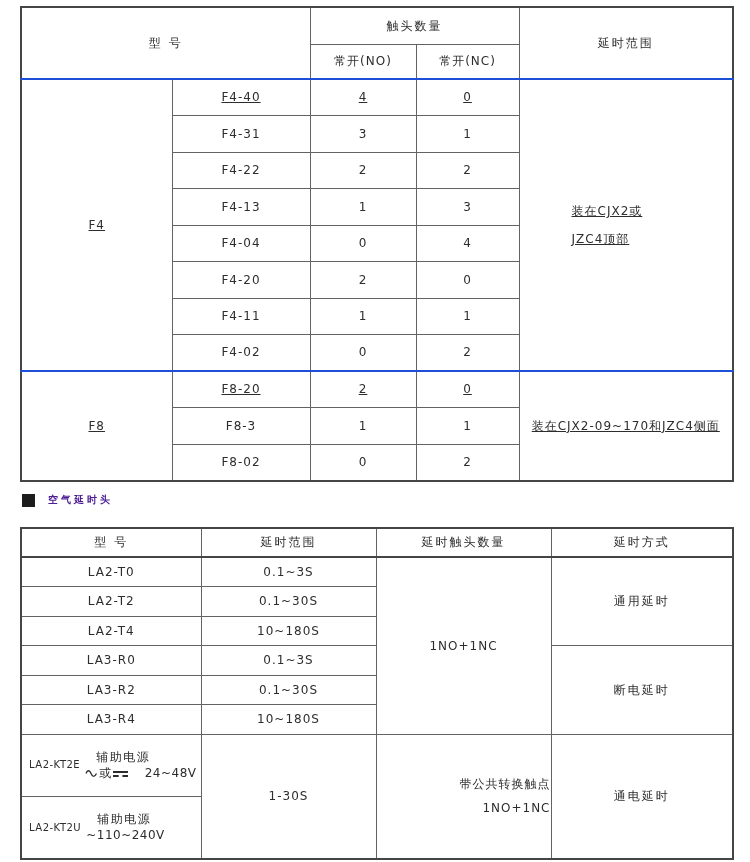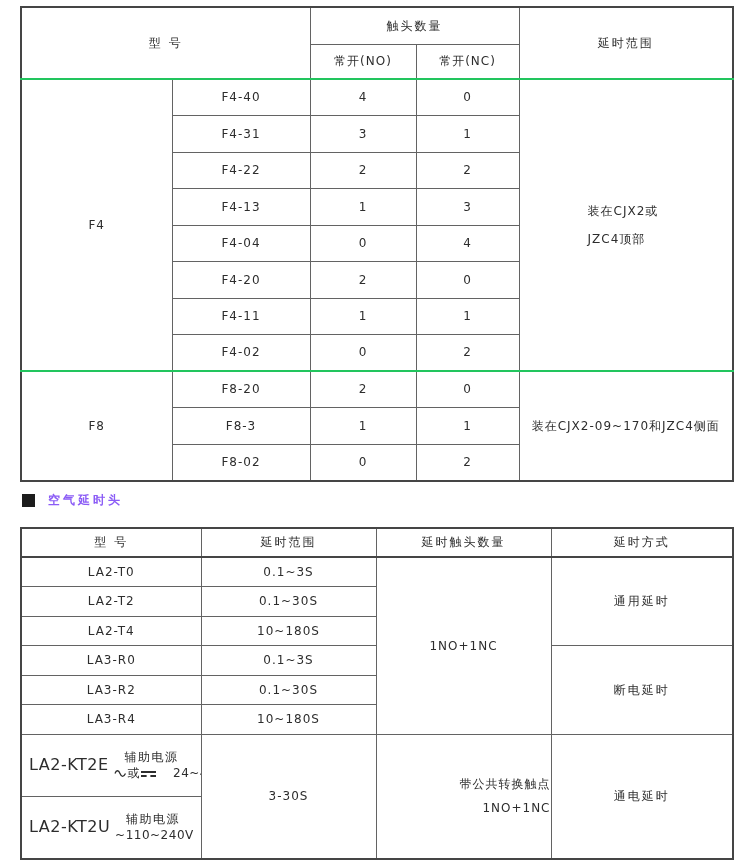--- a/index.html
+++ b/index.html
@@ -11,37 +11,37 @@
   table{border-collapse:collapse;table-layout:fixed;position:absolute;left:20px;background:#fff;}
   td,th{
     border:1px solid #636363;
     font-size:12px;font-weight:normal;
     text-align:center;vertical-align:middle;
     letter-spacing:1px;line-height:1.35;
     padding:0;overflow:hidden;
   }
   .t1{top:6px;width:712px;border:2px solid #454545;}
   .t2{top:527px;width:712px;border:2px solid #454545;}
-  .sep td{border-top:2px solid #22c55e;}
+  .sep td{border-top:2px solid #1d4ed8;text-decoration:underline;}
   .t2 th{border-bottom:2px solid #454545;letter-spacing:2px;}
   .cjk{letter-spacing:2px;}
-  .mount-f4{text-align:left;padding-left:68px;line-height:28px;letter-spacing:1px;}
+  .mount-f4{text-align:left;padding-left:52px;line-height:28px;letter-spacing:1px;}
   .contacts-merged-cell{letter-spacing:1px;}
   .kt-contacts{text-align:right;padding-left:26px;line-height:24px;}
   .section-title{
     position:absolute;left:22px;top:490px;height:20px;
     display:flex;align-items:center;gap:13px;
   }
   .sq{width:13px;height:13px;background:#1c1c1c;display:inline-block;}
-  .section-title .label{font-size:12px;font-weight:bold;letter-spacing:3px;color:#8b5cf6;}
+  .section-title .label{font-size:10px;font-weight:bold;letter-spacing:3px;color:#4c1d95;}
   .kt-cell{
     display:flex;align-items:center;justify-content:flex-start;
     text-align:left;padding-left:7px;letter-spacing:0.5px;
   }
-  .kt-model{white-space:nowrap;font-size:16px;}
+  .kt-model{white-space:nowrap;font-size:10px;}
   .aux{display:inline-block;margin-left:5px;font-size:12px;}
   .aux .l1{display:block;padding-left:11px;letter-spacing:1.5px;}
   .aux .l2{display:block;white-space:nowrap;text-align:center;}
   .dc-icon{display:inline-block;width:15px;height:8px;position:relative;vertical-align:-1px;margin:0 1px;}
   .dc-icon::before{content:"";position:absolute;left:0;right:0;top:1px;border-top:2px solid #2d2d2d;}
   .dc-icon::after{content:"";position:absolute;left:0;right:0;top:5px;border-top:2px dashed #2d2d2d;}
   .ac-icon{vertical-align:-1px;margin-right:1px;}
   .vgap{display:inline-block;width:16px;}
 </style>
 </head>
@@ -186,21 +186,21 @@
         <div class="kt-cell">
           <span class="kt-model">LA2-KT2E</span>
           <span class="aux">
             <span class="l1">辅助电源</span>
             <span class="l2"><svg class="ac-icon" width="13" height="9" viewBox="0 0 13 9">
                     <path d="M1 4.5 C 2.3 0.8, 4.6 0.8, 6 4.5 C 7.4 8.2, 9.7 8.2, 11.5 4.5" fill="none" stroke="#2d2d2d" stroke-width="1.3"></path>
                   </svg><span>或</span><span class="dc-icon"></span><span class="vgap"></span><span>24~48V</span></span>
           </span>
         </div>
       </td>
-      <td rowspan="2">3-30S</td>
+      <td rowspan="2">1-30S</td>
       <td rowspan="2" class="kt-contacts">
         <span style="display:block">带公共转换触点</span>
         <span style="display:block">1NO+1NC</span>
       </td>
       <td rowspan="2" class="cjk">通电延时</td>
     </tr>
     <tr style="height:63px">
       <td>
         <div class="kt-cell">
           <span class="kt-model">LA2-KT2U</span>

